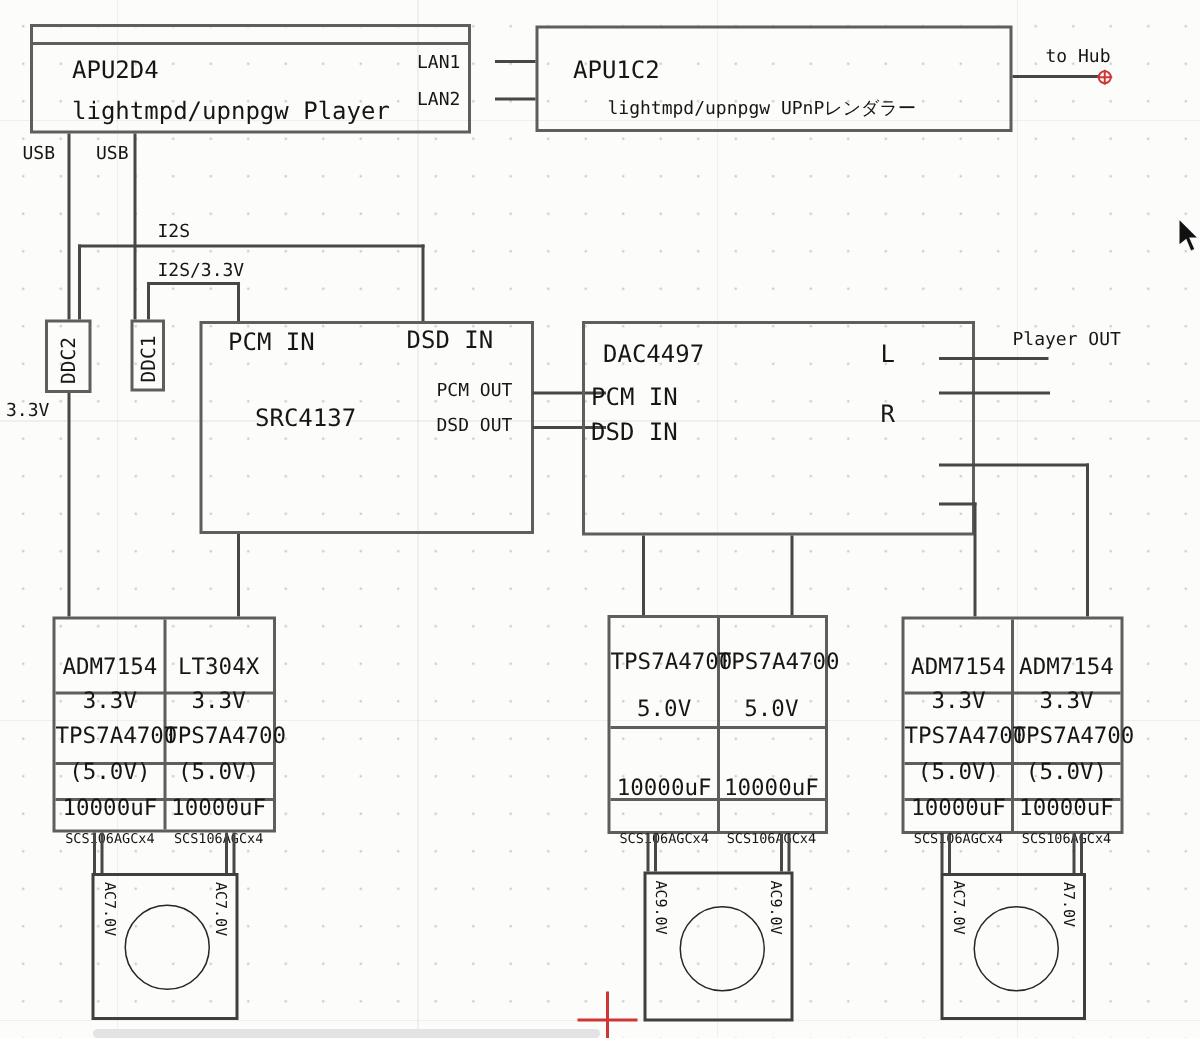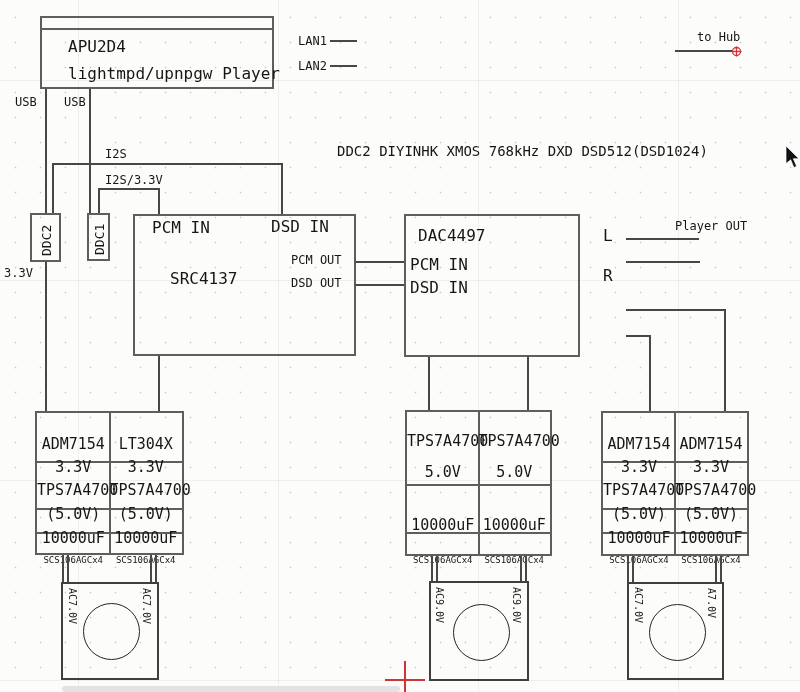--- a/index.html
+++ b/index.html
@@ -33,28 +33,32 @@
   .vlabel{position:absolute;font-size:10px;white-space:nowrap;transform:rotate(90deg);transform-origin:0 0;}
   .vlabel-ccw{position:absolute;font-size:13px;white-space:nowrap;transform:rotate(-90deg);transform-origin:0 0;}
   .red{background:#d03535;}
   .scrollbar{position:absolute;left:62px;top:686px;width:338px;height:6px;background:#e3e3e3;border-radius:3px;}
 </style>
 </head>
 <body>
 
 <div id="canvas">
 
-  <div class="box" style="left:40px;top:16px;width:234px;height:73px">
+  <div class="box" style="left:20px;top:16px;width:294px;height:73px">
     <div class="hline" style="top:10px"></div>
     <span class="lbl" style="left:26px;top:20px;font-size:16px">APU2D4</span>
     <span class="lbl" style="left:26px;top:47px;font-size:16px">lightmpd/upnpgw Player</span>
     <span class="lbl" style="left:256px;top:17px">LAN1</span>
     <span class="lbl" style="left:256px;top:42px">LAN2</span>
   </div>
 
+  <div class="box" style="left:357px;top:17px;width:318px;height:71px">
+    <span class="lbl" style="left:23px;top:19px;font-size:16px">APU1C2</span>
+    <span class="lbl" style="left:46px;top:47px">lightmpd/upnpgw UPnPレンダラー</span>
+  </div>
 
   <div class="wire" style="left:330px;top:40px;width:27px;height:2px"></div>
   <div class="wire" style="left:330px;top:65px;width:27px;height:2px"></div>
 
   <span class="lbl" style="left:697px;top:31px">to Hub</span>
   <div class="wire" style="left:675px;top:50px;width:58px;height:2px"></div>
   <svg style="position:absolute;left:730px;top:45px" width="13" height="13" viewBox="0 0 13 13">
     <circle cx="6.5" cy="6.5" r="4" fill="none" stroke="#d03535" stroke-width="1.3"></circle>
     <line x1="1.5" y1="6.5" x2="11.5" y2="6.5" stroke="#d03535" stroke-width="1.3"></line>
     <line x1="6.5" y1="1.5" x2="6.5" y2="11.5" stroke="#d03535" stroke-width="1.3"></line>
@@ -76,34 +80,33 @@
 
   <div class="box" style="left:30px;top:213px;width:31px;height:49px">
     <span class="vlabel-ccw" style="left:7px;top:41px">DDC2</span>
   </div>
   <div class="box" style="left:87px;top:213px;width:23px;height:48px">
     <span class="vlabel-ccw" style="left:3px;top:40px">DDC1</span>
   </div>
   <span class="lbl" style="left:4px;top:267px">3.3V</span>
   <div class="wire" style="left:45px;top:262px;width:2px;height:149px"></div>
 
-  <span class="lbl small" style="left:337px;top:144px">DDC2 DIYINHK XMOS 768kHz DXD DSD512(DSD1024)</span>
 
   <div class="box" style="left:133px;top:214px;width:223px;height:142px">
     <span class="lbl" style="left:17px;top:3px;font-size:16px">PCM IN</span>
     <span class="lbl" style="left:136px;top:2px;font-size:16px">DSD IN</span>
     <span class="lbl" style="left:35px;top:54px;font-size:16px">SRC4137</span>
     <span class="lbl" style="left:156px;top:38px">PCM OUT</span>
     <span class="lbl" style="left:156px;top:61px">DSD OUT</span>
   </div>
   <div class="wire" style="left:158px;top:356px;width:2px;height:55px"></div>
   <div class="wire" style="left:355px;top:261px;width:49px;height:2px"></div>
   <div class="wire" style="left:355px;top:284px;width:49px;height:2px"></div>
 
-  <div class="box" style="left:404px;top:214px;width:176px;height:143px">
+  <div class="box" style="left:388px;top:214px;width:262px;height:143px">
     <span class="lbl" style="left:12px;top:11px;font-size:16px">DAC4497</span>
     <span class="lbl" style="left:4px;top:40px;font-size:16px">PCM IN</span>
     <span class="lbl" style="left:4px;top:63px;font-size:16px">DSD IN</span>
     <span class="lbl" style="left:197px;top:11px;font-size:16px">L</span>
     <span class="lbl" style="left:197px;top:51px;font-size:16px">R</span>
   </div>
   <span class="lbl" style="left:675px;top:220px">Player OUT</span>
   <div class="wire" style="left:626px;top:238px;width:73px;height:2px"></div>
   <div class="wire" style="left:626px;top:261px;width:74px;height:2px"></div>
   <div class="wire" style="left:626px;top:309px;width:100px;height:2px"></div>

